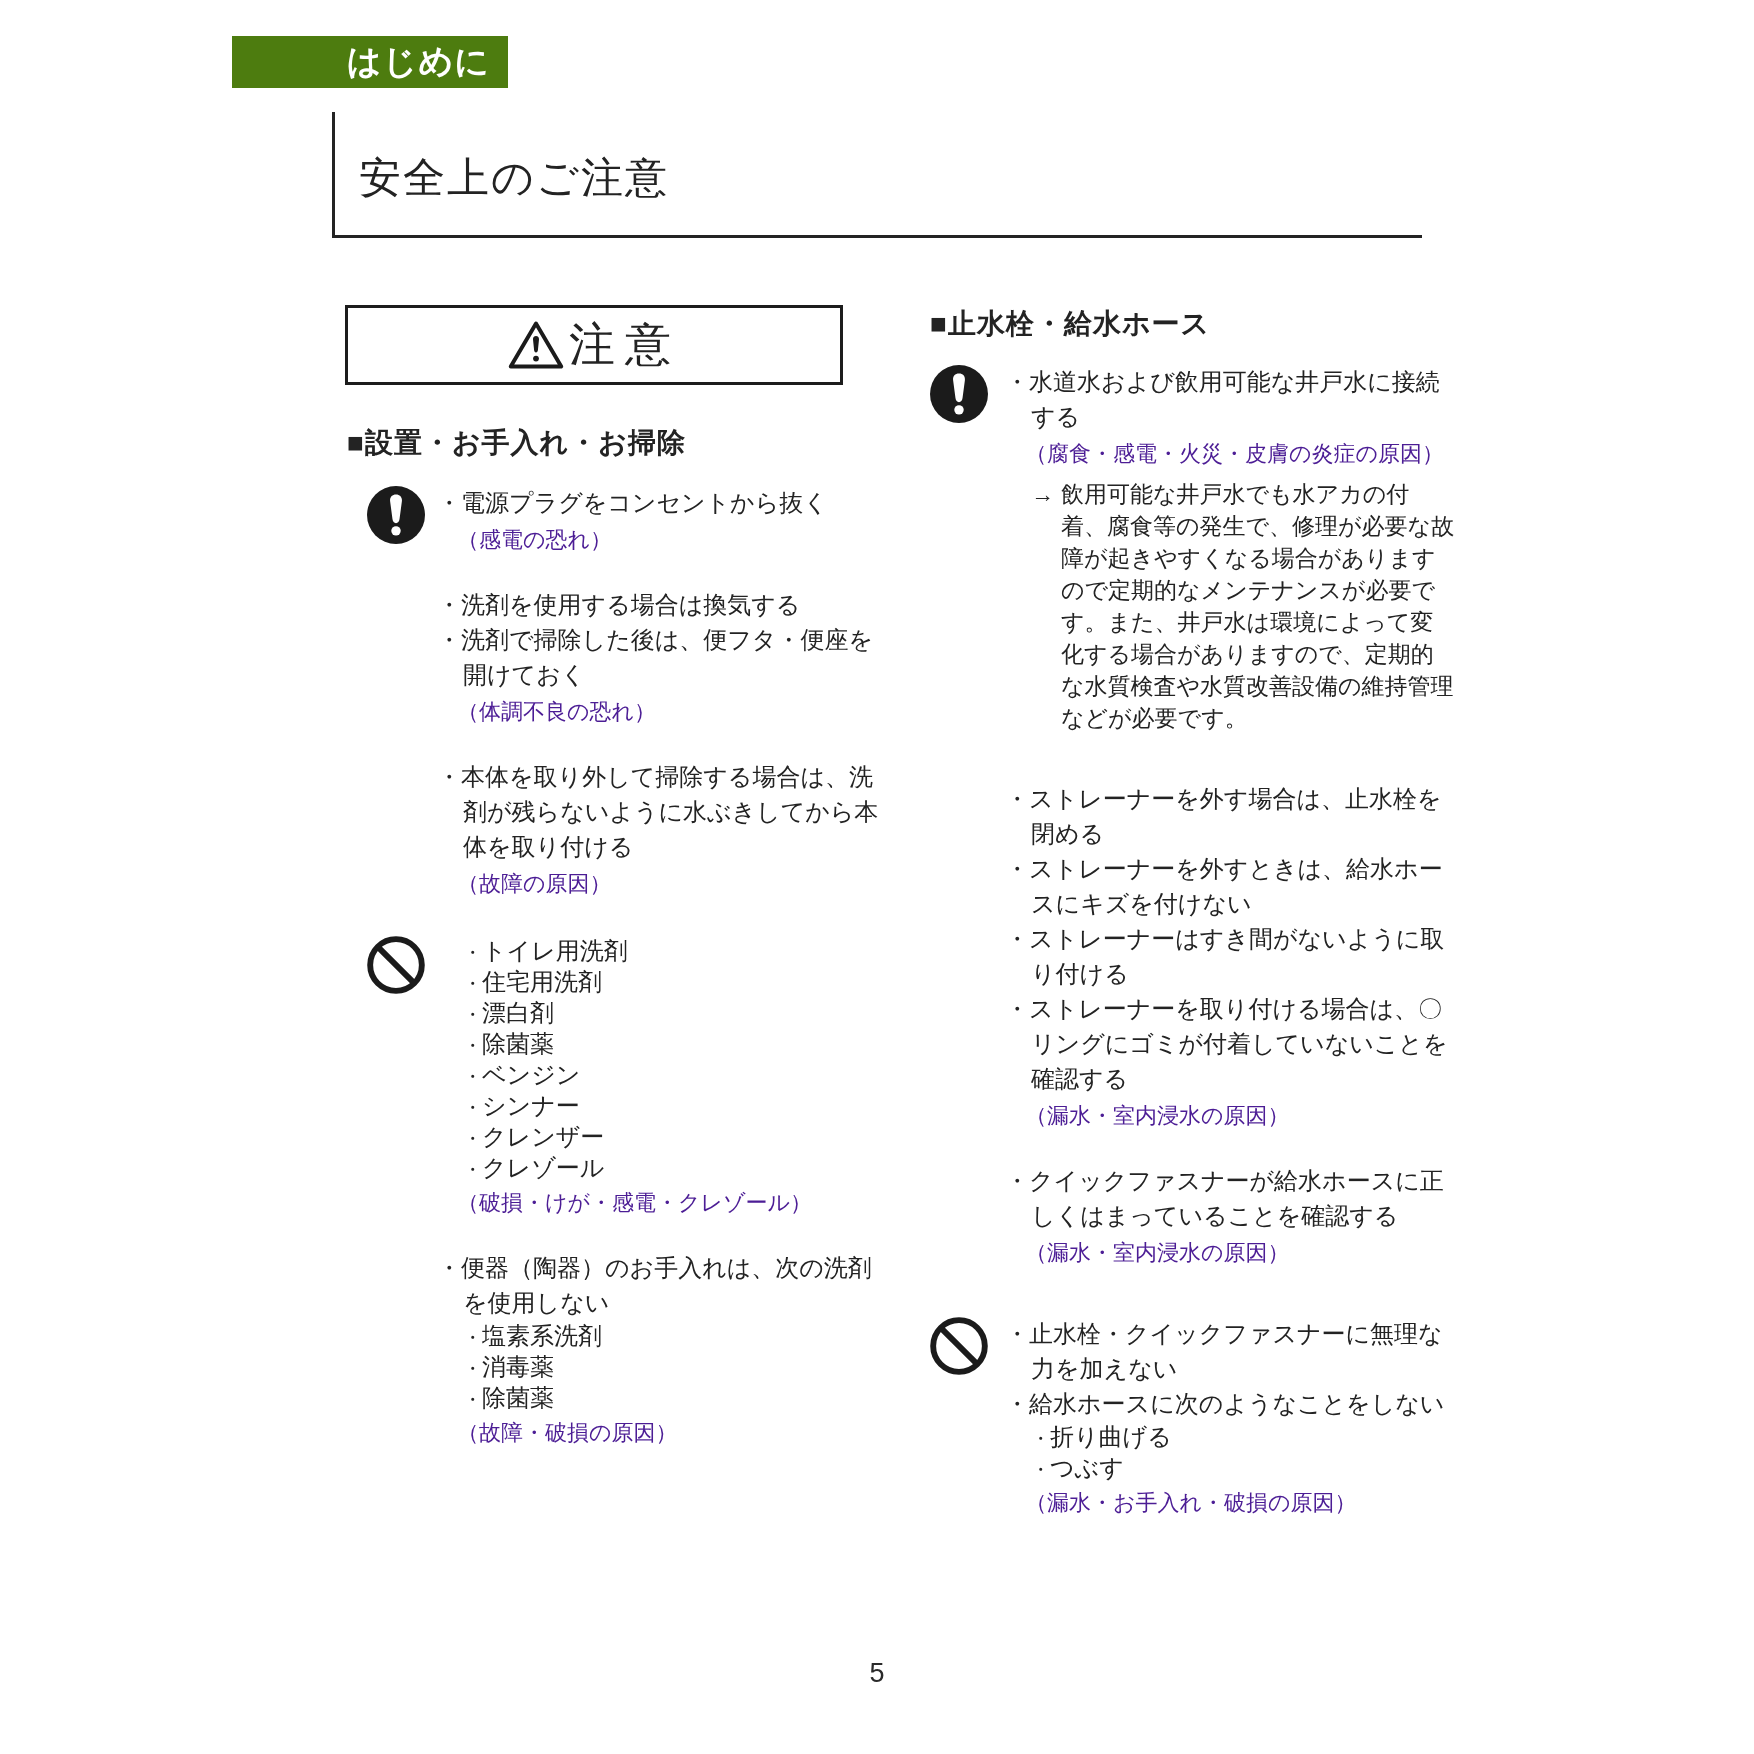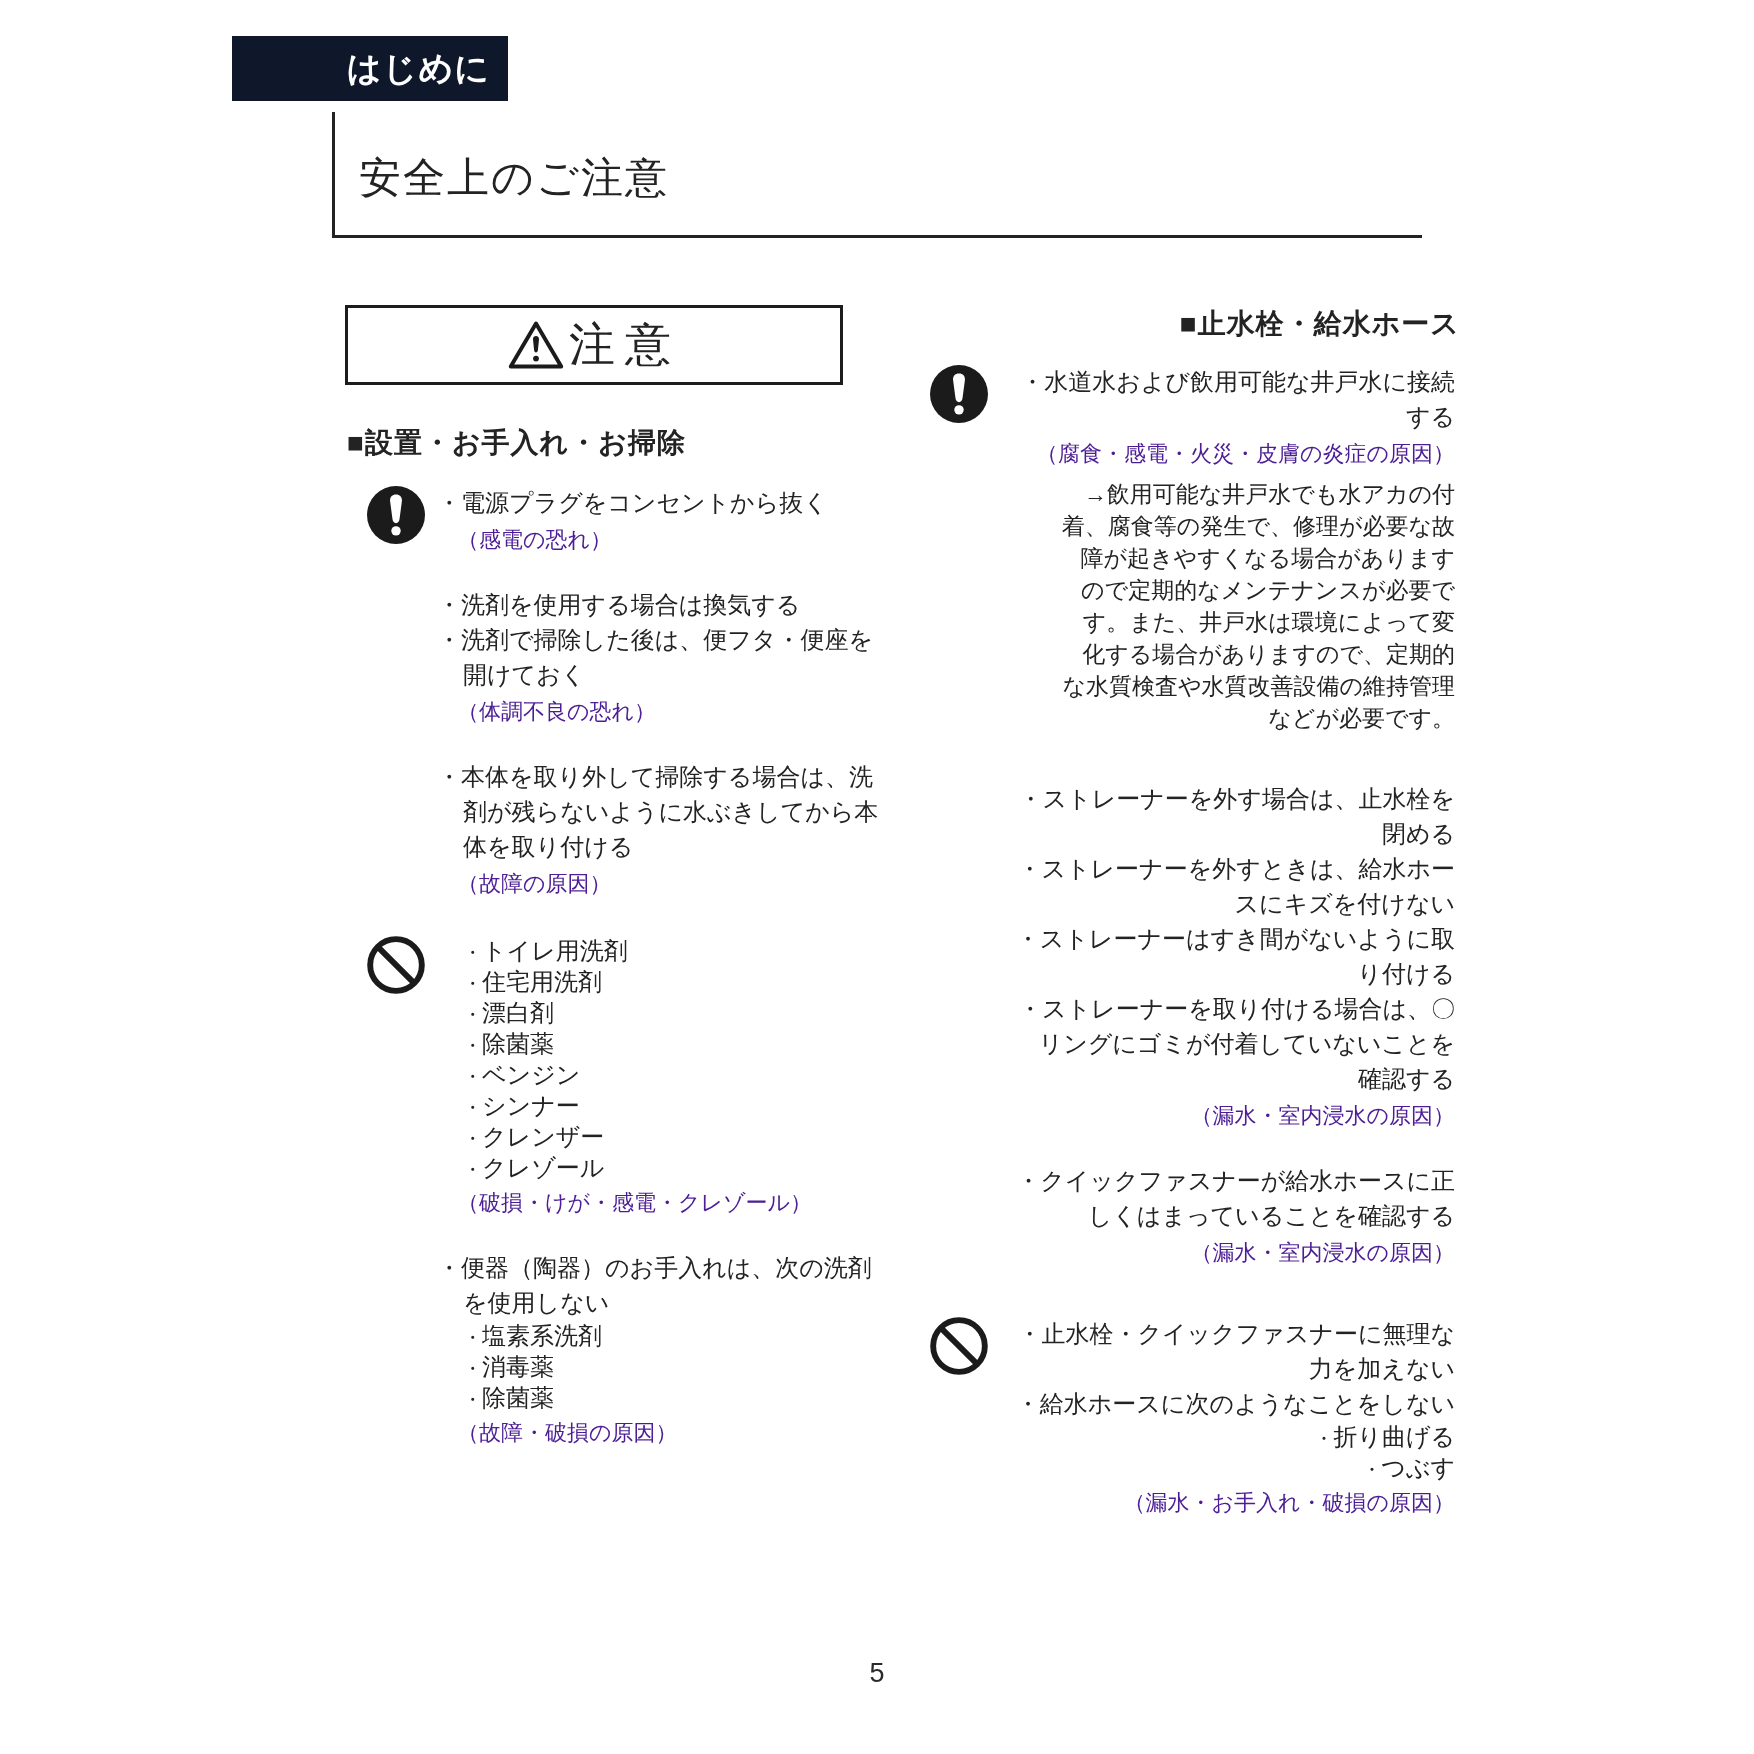--- a/index.html
+++ b/index.html
@@ -9,22 +9,22 @@
     margin:0 auto;
     background:#ffffff;
     font-family:"Liberation Sans","DejaVu Sans",sans-serif;
     color:#232323;
     overflow:hidden;
   }
 
   
   .intro-tab {
     position:absolute; left:232px; top:36px;
-    width:276px; height:65px;
-    background:#0f172a; color:#ffffff;
+    width:276px; height:52px;
+    background:#4d7c0f; color:#ffffff;
     display:flex; align-items:center; justify-content:flex-end;
     padding-right:18px; box-sizing:border-box;
     font-size:34px; font-weight:bold; letter-spacing:1px;
   }
   .title-vbar {
     position:absolute; left:332px; top:112px;
     width:3px; height:125px; background:#232323;
   }
   .page-title {
     position:absolute; left:359px; top:150px;
@@ -41,21 +41,21 @@
     width:498px; height:80px; box-sizing:border-box;
     border:3px solid #1c1c1c;
     display:flex; align-items:center; justify-content:center; 
   }
   .caution-box svg { width:58px; height:52px; display:block; }
   .caution-label { font-size:46px; letter-spacing:10px; padding-left:4px; }
 
   
   .col { position:absolute; }
   .col-left  { left:347px; top:424px; width:545px; }
-  .col-right { left:930px; top:305px; width:530px;text-align:right; }
+  .col-right { left:930px; top:305px; width:530px; }
 
   .section-header { font-size:28px; font-weight:bold; letter-spacing:1px; }
   .col-left  .section-header { margin-bottom:24px; }
   .col-right .section-header { margin-bottom:22px; }
 
   .group { display:flex; align-items:flex-start; }
   .group + .group { margin-top:28px; }
   .col-right .group + .group { margin-top:40px; }
 
   .icon-cell { flex:none; padding-top:0px; }

